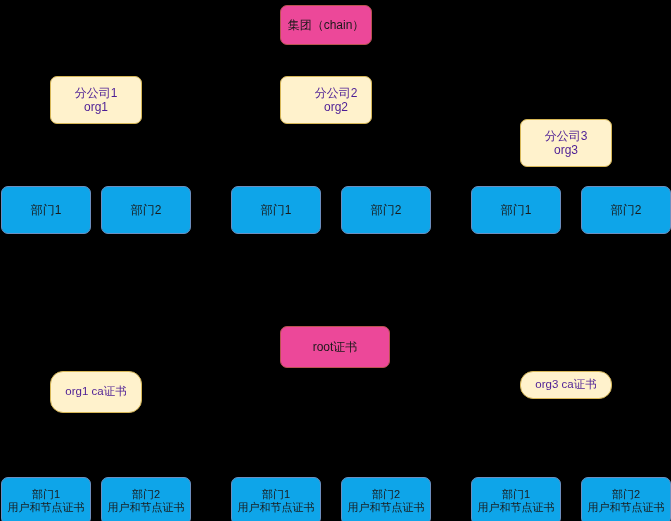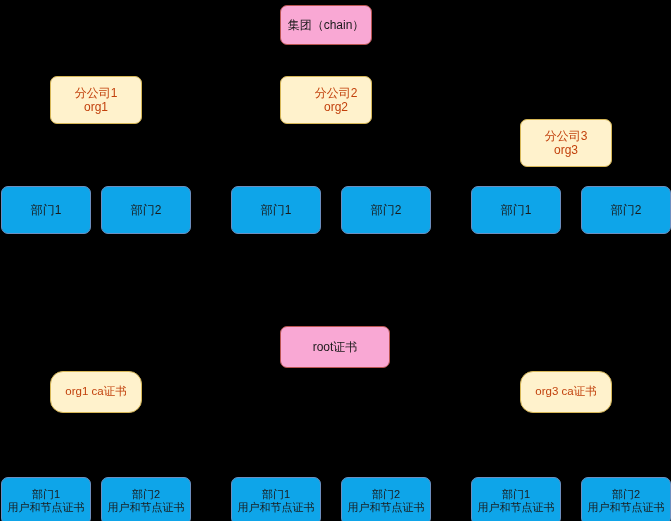--- a/index.html
+++ b/index.html
@@ -37,29 +37,29 @@
     line-height: 1.18;
     white-space: pre;
     letter-spacing: 0px;
   }
   .node .ln {
     display: block;
     width: 100%;
   }
   
   .pal-pink {
-    background: #f9a8d4;
+    background: #ec4899;
     border-color: #b85450;
     color: #1a1a1a;
     align-items: center;
   }
   .pal-yellow {
     background: #fff2cc;
     border-color: #d6b656;
-    color: #c2410c;
+    color: #4c1d95;
   }
   .pal-blue {
     background: #0ea5e9;
     border-color: #6c8ebf;
     color: #1a1a1a;
   }
   .fs-12 { font-size: 12px; }
   .fs-115 { font-size: 11.5px; border-radius: 13px; }
   .fs-11 { font-size: 11px; }
 </style>
@@ -104,21 +104,21 @@
     <span class="ln">部门2</span>
   </div>
 
   <div class="node pal-pink fs-12" style="left:280px; top:298px; width:110px; height:42px;margin-top:28px;">
     <span class="ln">root证书</span>
   </div>
 
   <div class="node pal-yellow fs-115" style="left:50px; top:371px; width:92px; height:42px;">
     <span class="ln">org1 ca证书</span>
   </div>
-  <div class="node pal-yellow fs-115" style="left:520px; top:371px; width:92px; height:42px;">
+  <div class="node pal-yellow fs-115" style="left:520px; top:371px; width:92px; height:28px;">
     <span class="ln">org3 ca证书</span>
   </div>
 
   <div class="node pal-blue fs-11" style="left:1px; top:477px; width:90px; height:48px;">
     <span class="ln">部门1</span>
     <span class="ln">用户和节点证书</span>
   </div>
   <div class="node pal-blue fs-11" style="left:101px; top:477px; width:90px; height:48px;">
     <span class="ln">部门2</span>
     <span class="ln">用户和节点证书</span>

